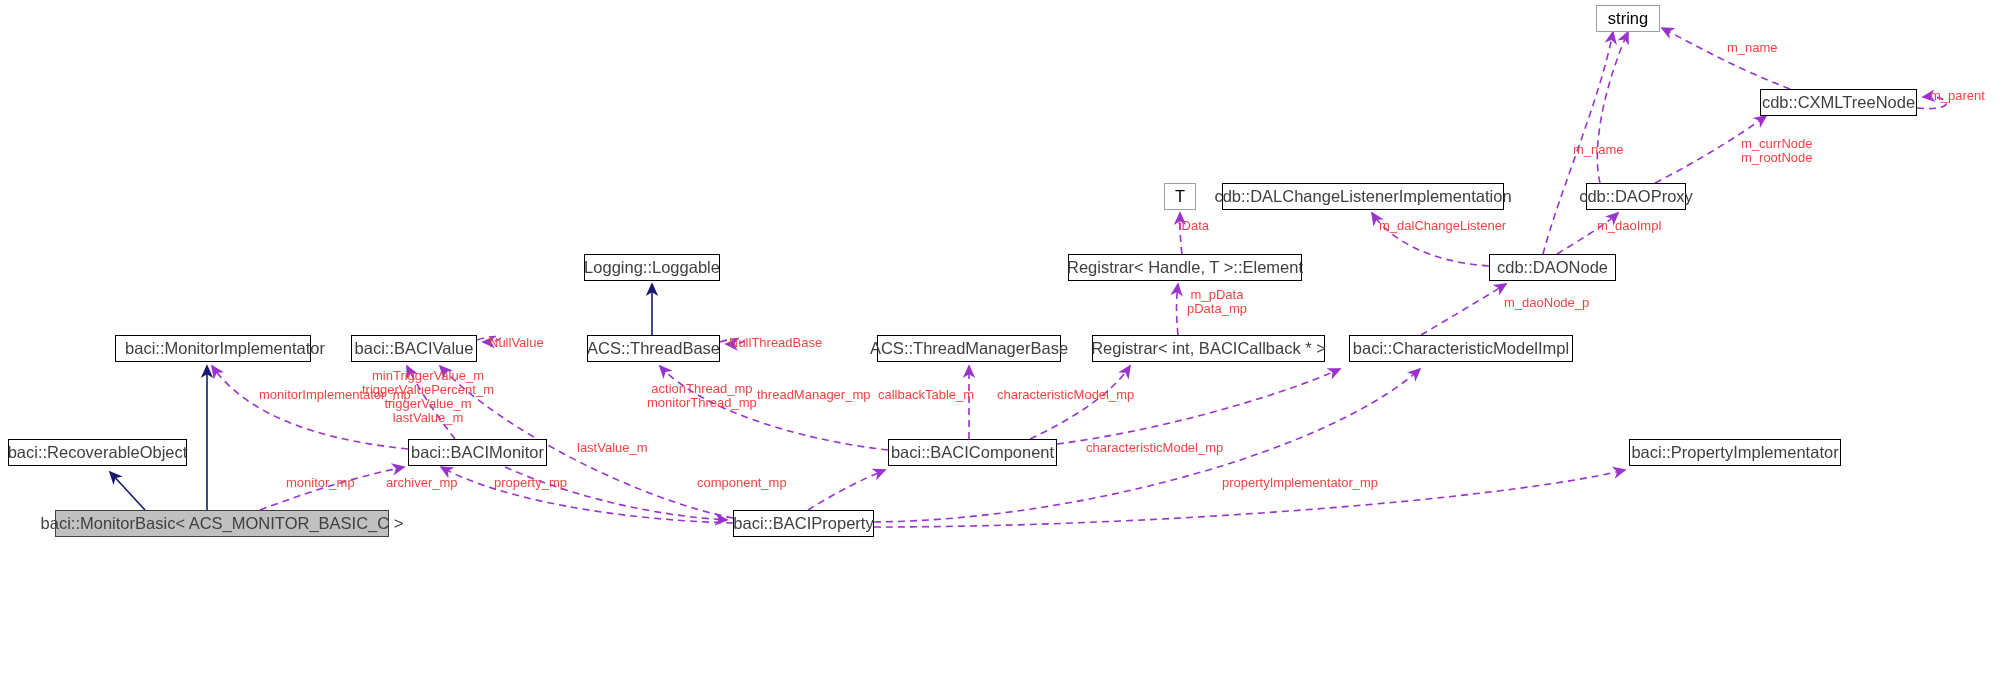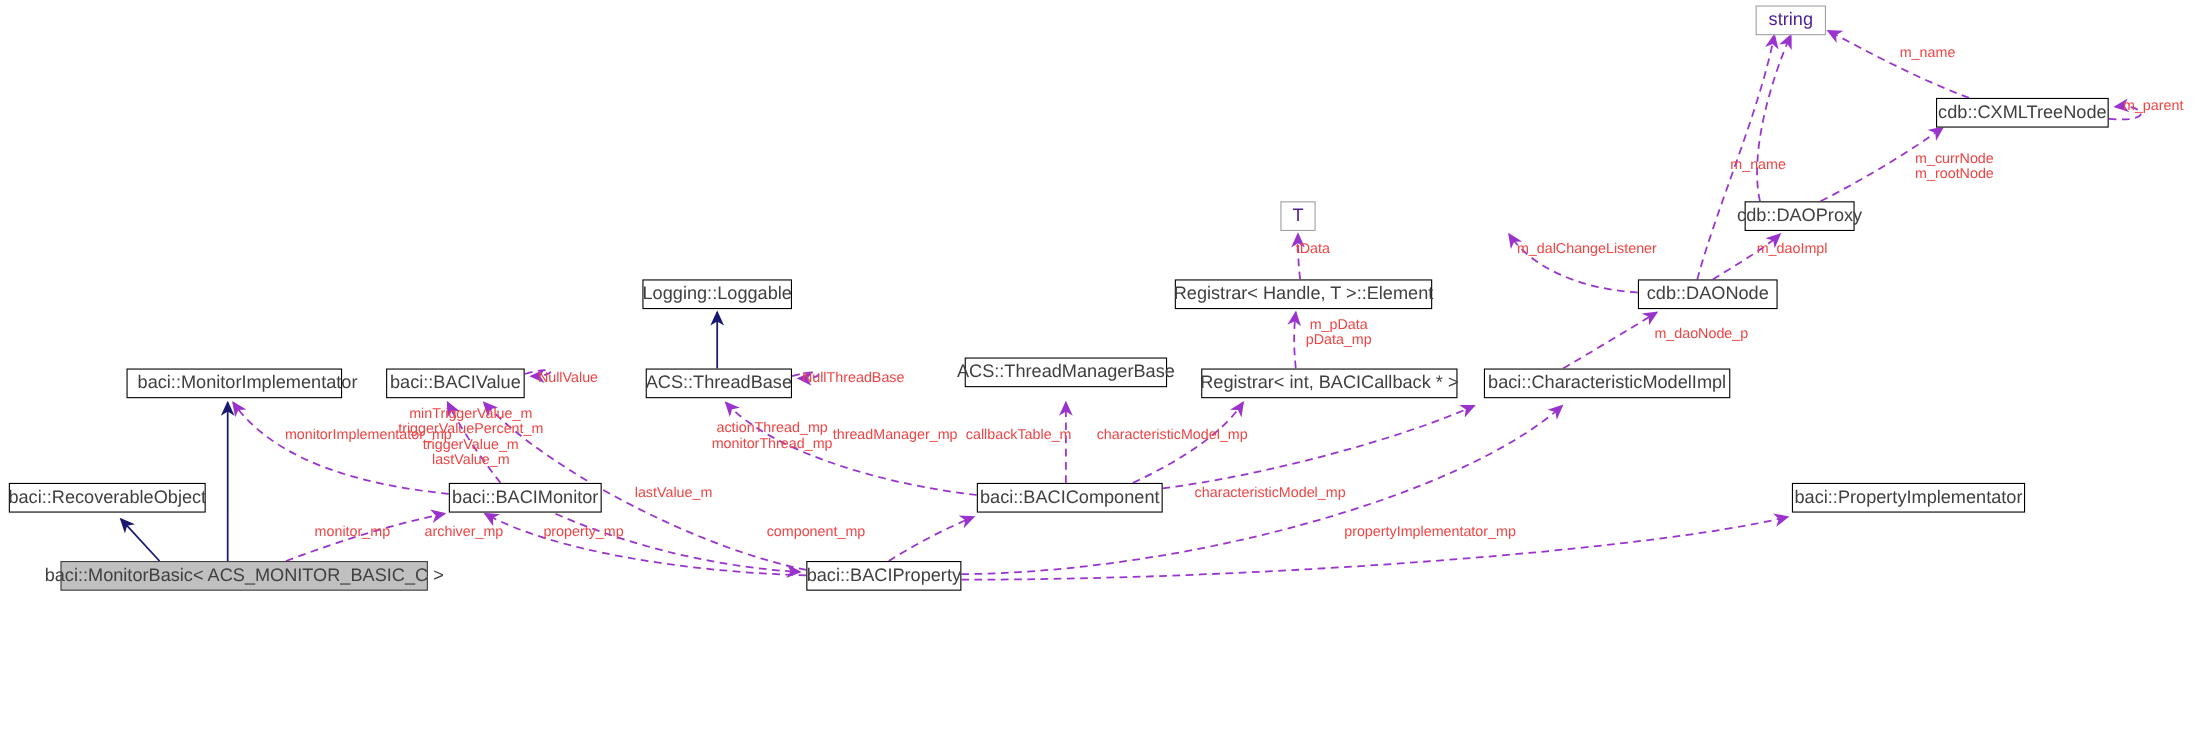--- a/index.html
+++ b/index.html
@@ -12,21 +12,21 @@
   #edges{position:absolute;left:0;top:0;width:2003px;height:683px;}
 
   .node{
     position:absolute;box-sizing:border-box;
     border:1px solid #000000;background:#ffffff;
     display:flex;align-items:center;justify-content:center;
     white-space:nowrap;font-size:16.5px;color:#404040;
     height:27px;padding:0 9px;line-height:1;
   }
   .node.focus{background:#c0c0c0;border:1px solid #404040;}
-  .node.pale{border:1px solid #a0a0a0;color:#4c1d95;}
+  .node.pale{border:1px solid #a0a0a0;color:#000000;}
 
   .elabel{
     position:absolute;white-space:pre;font-size:13px;color:#ef4444;
     line-height:1.08;background:transparent;
   }
   .elabel.c{text-align:center;}
   .elabel.l{text-align:left;}
 </style>
 </head>
 <body>
@@ -102,28 +102,29 @@
 
       <path d="M145,510 L110,472"></path>
 
       <path d="M207,510 L207,366"></path>
     </g>
   </svg>
 
   <div class="node pale" style="left:1596px;top:5px;width:64px;">string</div>
   <div class="node" style="left:1760px;top:89px;width:157px;">cdb::CXMLTreeNode</div>
   <div class="node pale" style="left:1164px;top:183px;width:32px;">T</div>
+  <div class="node" style="left:1222px;top:183px;width:282px;">cdb::DALChangeListenerImplementation</div>
   <div class="node" style="left:1586px;top:183px;width:100px;">cdb::DAOProxy</div>
   <div class="node" style="left:584px;top:254px;width:136px;">Logging::Loggable</div>
   <div class="node" style="left:1068px;top:254px;width:234px;">Registrar&lt; Handle, T &gt;::Element</div>
   <div class="node" style="left:1489px;top:254px;width:127px;">cdb::DAONode</div>
   <div class="node" style="left:115px;top:335px;width:196px;padding-left:33px;">baci::MonitorImplementator</div>
   <div class="node" style="left:351px;top:335px;width:126px;">baci::BACIValue</div>
   <div class="node" style="left:587px;top:335px;width:133px;">ACS::ThreadBase</div>
-  <div class="node" style="left:877px;top:325px;width:184px;text-align:right;">ACS::ThreadManagerBase</div>
+  <div class="node" style="left:877px;top:335px;width:184px;text-align:right;">ACS::ThreadManagerBase</div>
   <div class="node" style="left:1092px;top:335px;width:233px;">Registrar&lt; int, BACICallback * &gt;</div>
   <div class="node" style="left:1349px;top:335px;width:224px;">baci::CharacteristicModelImpl</div>
   <div class="node" style="left:8px;top:439px;width:179px;">baci::RecoverableObject</div>
   <div class="node" style="left:408px;top:439px;width:139px;text-align:right;">baci::BACIMonitor</div>
   <div class="node" style="left:888px;top:439px;width:169px;">baci::BACIComponent</div>
   <div class="node" style="left:1629px;top:439px;width:212px;">baci::PropertyImplementator</div>
   <div class="node" style="left:733px;top:510px;width:141px;">baci::BACIProperty</div>
   <div class="node focus" style="left:55px;top:510px;width:334px;">baci::MonitorBasic&lt; ACS_MONITOR_BASIC_C &gt;</div>
 
   <div class="elabel l" style="left:1727px;top:41px;">m_name</div>

